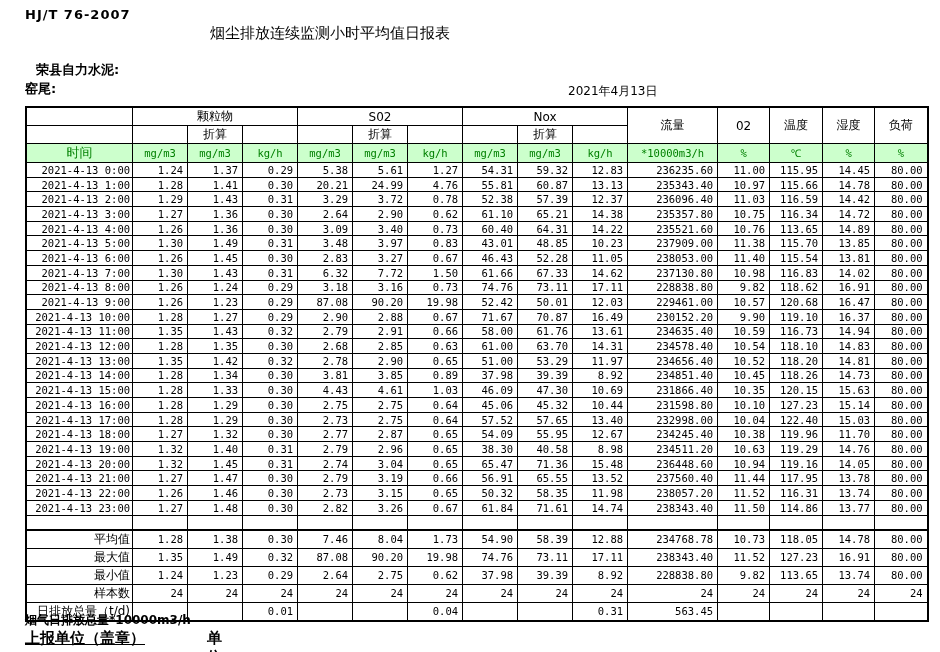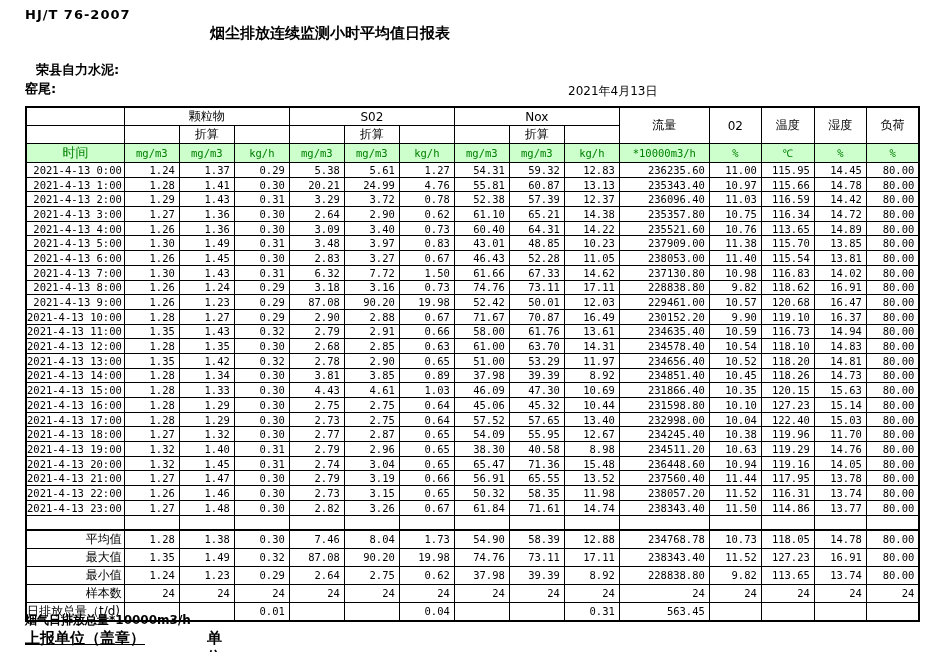--- a/index.html
+++ b/index.html
@@ -1,21 +1,21 @@
 <!DOCTYPE html>
 <html><head>
 <meta charset="utf-8">
 <style>
   html,body { margin:0; padding:0; background:#fff; }
   .page { position:relative; width:940px; height:652px; background:#ffffff;
           font-family:"DejaVu Sans","Liberation Sans",sans-serif; color:#000; overflow:hidden; }
 
   .standard   { position:absolute; left:25px;  top:7px;  font-size:13px; font-weight:bold; letter-spacing:1px; }
   .title-wrap { position:absolute; left:0;     top:23px; width:660px; text-align:center; }
-  .title      { font-size:15px; font-weight:bold; }
+  .title      { font-size:15px; font-weight:normal; }
   .company    { position:absolute; left:36px;  top:61px; font-size:13px; font-weight:bold; }
   .location   { position:absolute; left:25px;  top:80px; font-size:13px; font-weight:bold; }
   .date       { position:absolute; left:568px; top:83px; font-size:12px; }
 
   table.report { position:absolute; left:25px; top:106px; border-collapse:collapse;
                  table-layout:fixed; border:2px solid #000; }
   .report td, .report th { border:1px solid #000; padding:0; overflow:hidden;
                            white-space:nowrap; font-weight:normal; }
 
   tr.h1 { height:16px; }
@@ -27,21 +27,21 @@
              font-family:"DejaVu Sans Mono","Liberation Mono",monospace; font-size:10.5px; }
   tr.h3 th.time-h { font-size:13px; font-family:"DejaVu Sans","Liberation Sans",sans-serif; }
 
   tbody tr { height:14.7px; }
   td.time  { text-align:right; padding-right:2px;
              font-family:"DejaVu Sans Mono","Liberation Mono",monospace; font-size:10.5px; }
   td.num   { text-align:right; padding-right:4px;
              font-family:"DejaVu Sans Mono","Liberation Mono",monospace; font-size:10.5px; }
   td.sum-label { text-align:right; padding-right:2px; font-size:12px; }
   tbody tr.first-sum td { border-top:2px solid #000; }
-  tbody tr:last-child td.sum-label { text-align:left; padding-left:0; }
+  tbody tr:last-child td.sum-label { text-align:left; padding-left:10px; }
 
   .foot-note  { position:absolute; left:25px; top:612px; font-size:12px; font-weight:bold; }
   .foot-line2 { position:absolute; left:25px; top:629px; font-size:15px; font-weight:bold;text-decoration:underline; }
   .foot-line2 .unit-label { position:absolute; left:182px; top:0; }
 </style>
 </head>
 <body>
 
 <div class="page">
 

